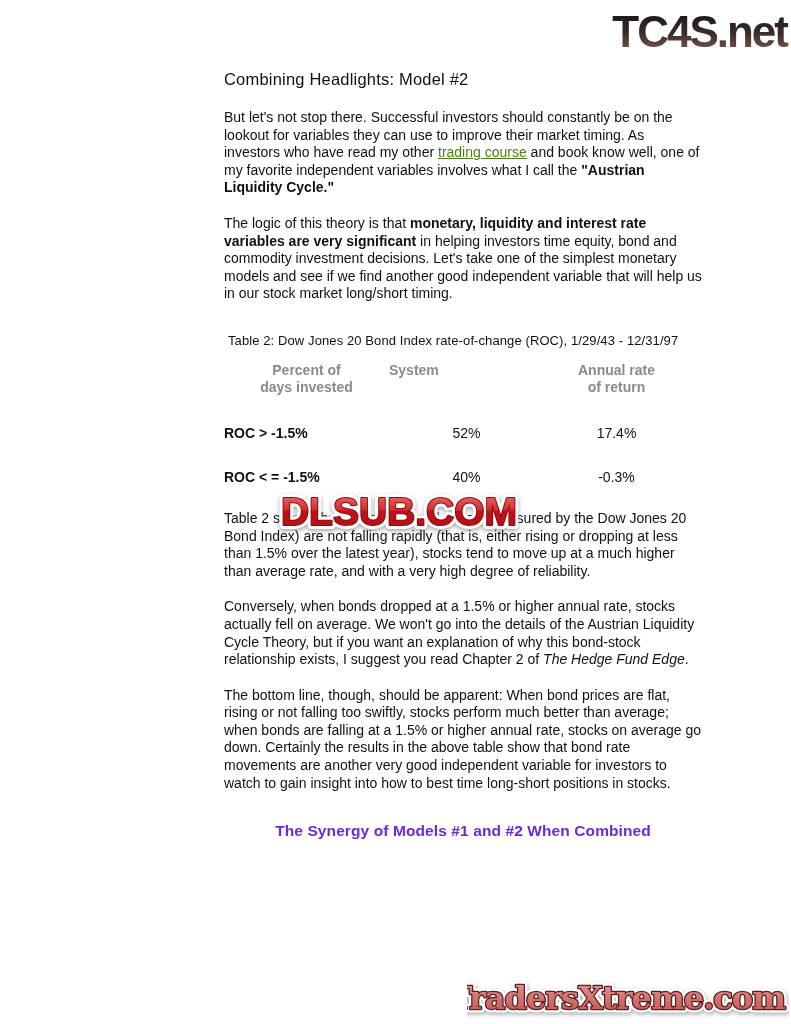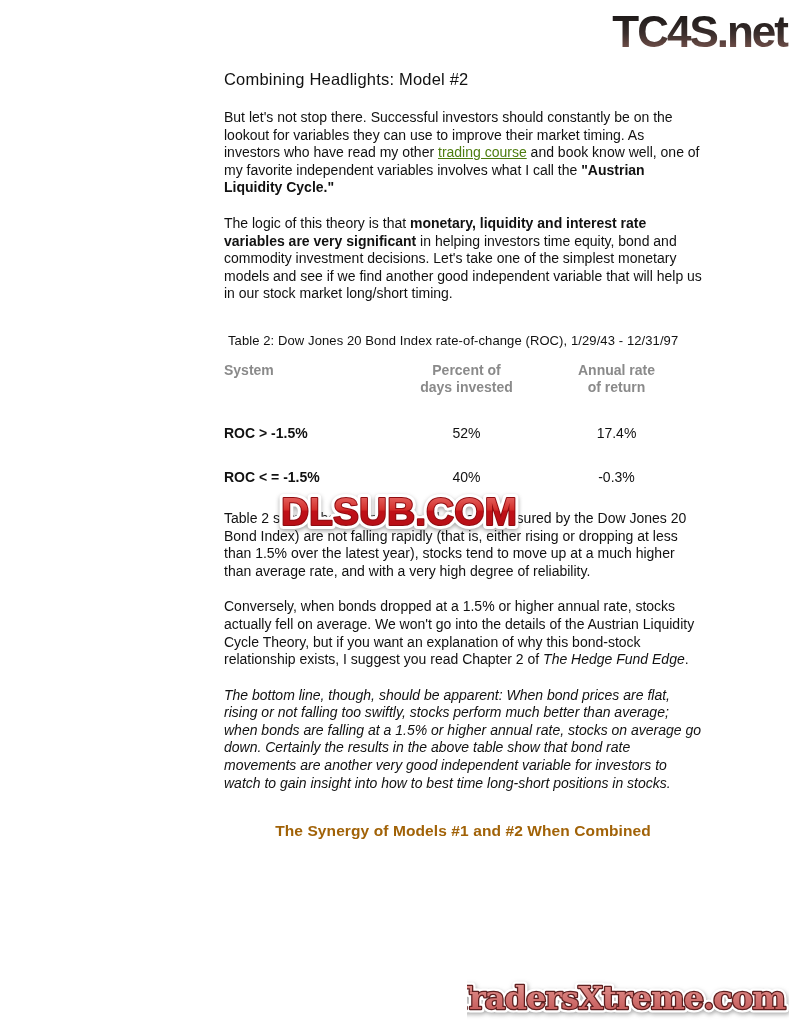--- a/index.html
+++ b/index.html
@@ -33,21 +33,21 @@
     font-weight: 400;
     line-height: 22px;
     margin-bottom: 19px;
     letter-spacing: 0.2px;
   }
   .article p {
     font-size: 14px;
     line-height: 17.6px;
     margin: 0 0 18px 0;
   }
-  .article p.last { margin-bottom: 13px; font-style: italic; }
+  .article p.last { margin-bottom: 13px; }
   .bold-inline { font-weight: bold; }
   .italic-inline { font-style: italic; }
   a.text-link { color: #4d7c0f; text-decoration: underline; cursor: pointer; }
 
   
   .tbl-caption {
     font-size: 13px;
     margin: 30px 0 14px 4px;
     letter-spacing: 0.1px;
   }
@@ -66,21 +66,21 @@
     margin-bottom: 2px;
   }
   .tbl-c { font-size: 14px; line-height: 18px; margin-top: 16px; }
   .col-center { text-align: center; }
   .row-label { font-weight: bold; }
 
   
   .synergy-heading {
     font-size: 15.5px;
     font-weight: bold;
-    color: #a16207;
+    color: #6d28d9;
     text-align: center;
     margin-top: 30px;
     letter-spacing: 0.1px;
   }
 
   
   .dlsub-watermark {
     position: absolute;
     left: 253px;
     top: 487px;
@@ -119,23 +119,23 @@
 
   <h1>Combining Headlights: Model #2</h1>
 
   <p><span>But let's not stop there. Successful investors should constantly be on the lookout for variables they can use to improve their market timing. As investors who have read my other </span><a class="text-link">trading course</a><span> and book know well, one of my favorite independent variables involves what I call the </span><span class="bold-inline">"Austrian Liquidity Cycle."</span></p>
 
   <p><span>The logic of this theory is that </span><span class="bold-inline">monetary, liquidity and interest rate variables are very significant</span><span> in helping investors time equity, bond and commodity investment decisions. Let's take one of the simplest monetary models and see if we find another good independent variable that will help us in our stock market long/short timing.</span></p>
 
   <div class="tbl-caption">Table 2: Dow Jones 20 Bond Index rate-of-change (ROC), 1/29/43 - 12/31/97</div>
 
   <div class="tbl">
-    <div class="tbl-h">System</div>
     <div class="tbl-h col-center">Percent of
 days invested</div>
+    <div class="tbl-h">System</div>
     <div class="tbl-h col-center">Annual rate
 of return</div>
 
     <div class="tbl-c row-label">ROC &gt; -1.5%</div>
     <div class="tbl-c col-center">52%</div>
     <div class="tbl-c col-center">17.4%</div>
 
     <div class="tbl-c row-label">ROC &lt; = -1.5%</div>
     <div class="tbl-c col-center">40%</div>
     <div class="tbl-c col-center">-0.3%</div>

